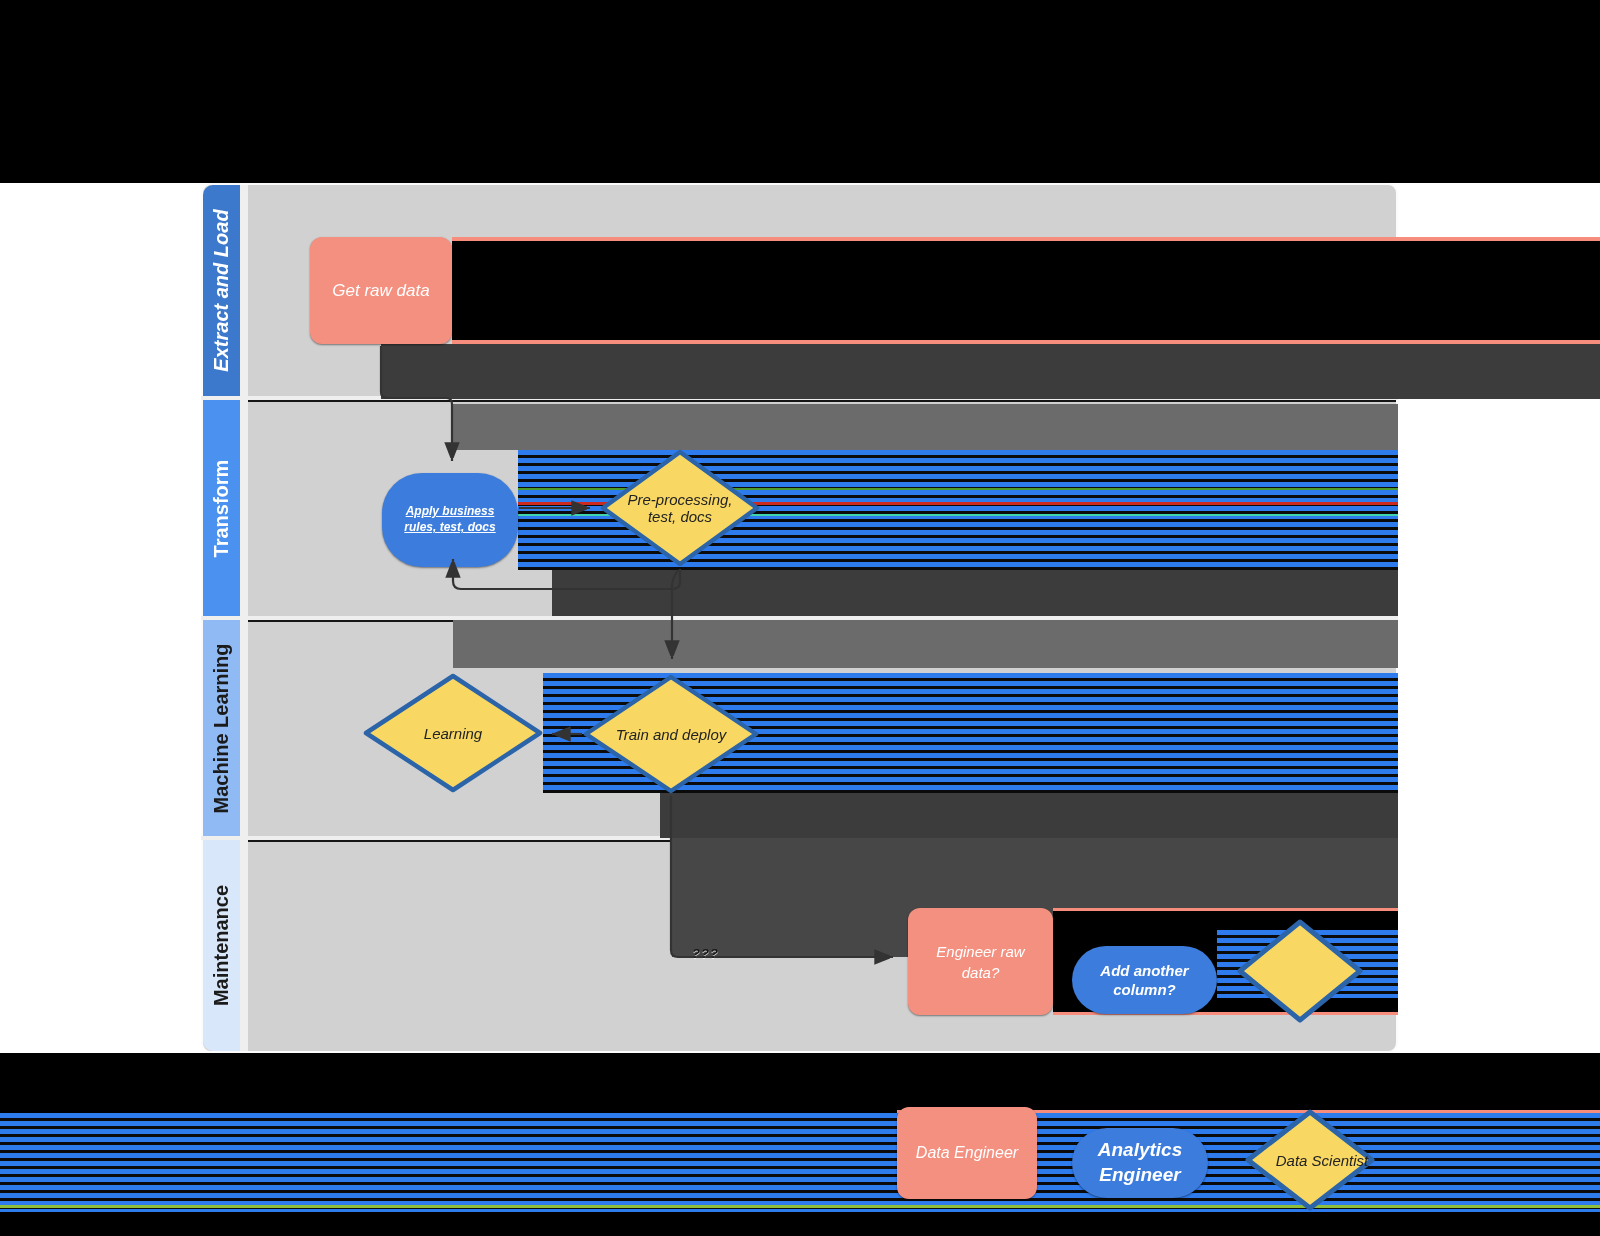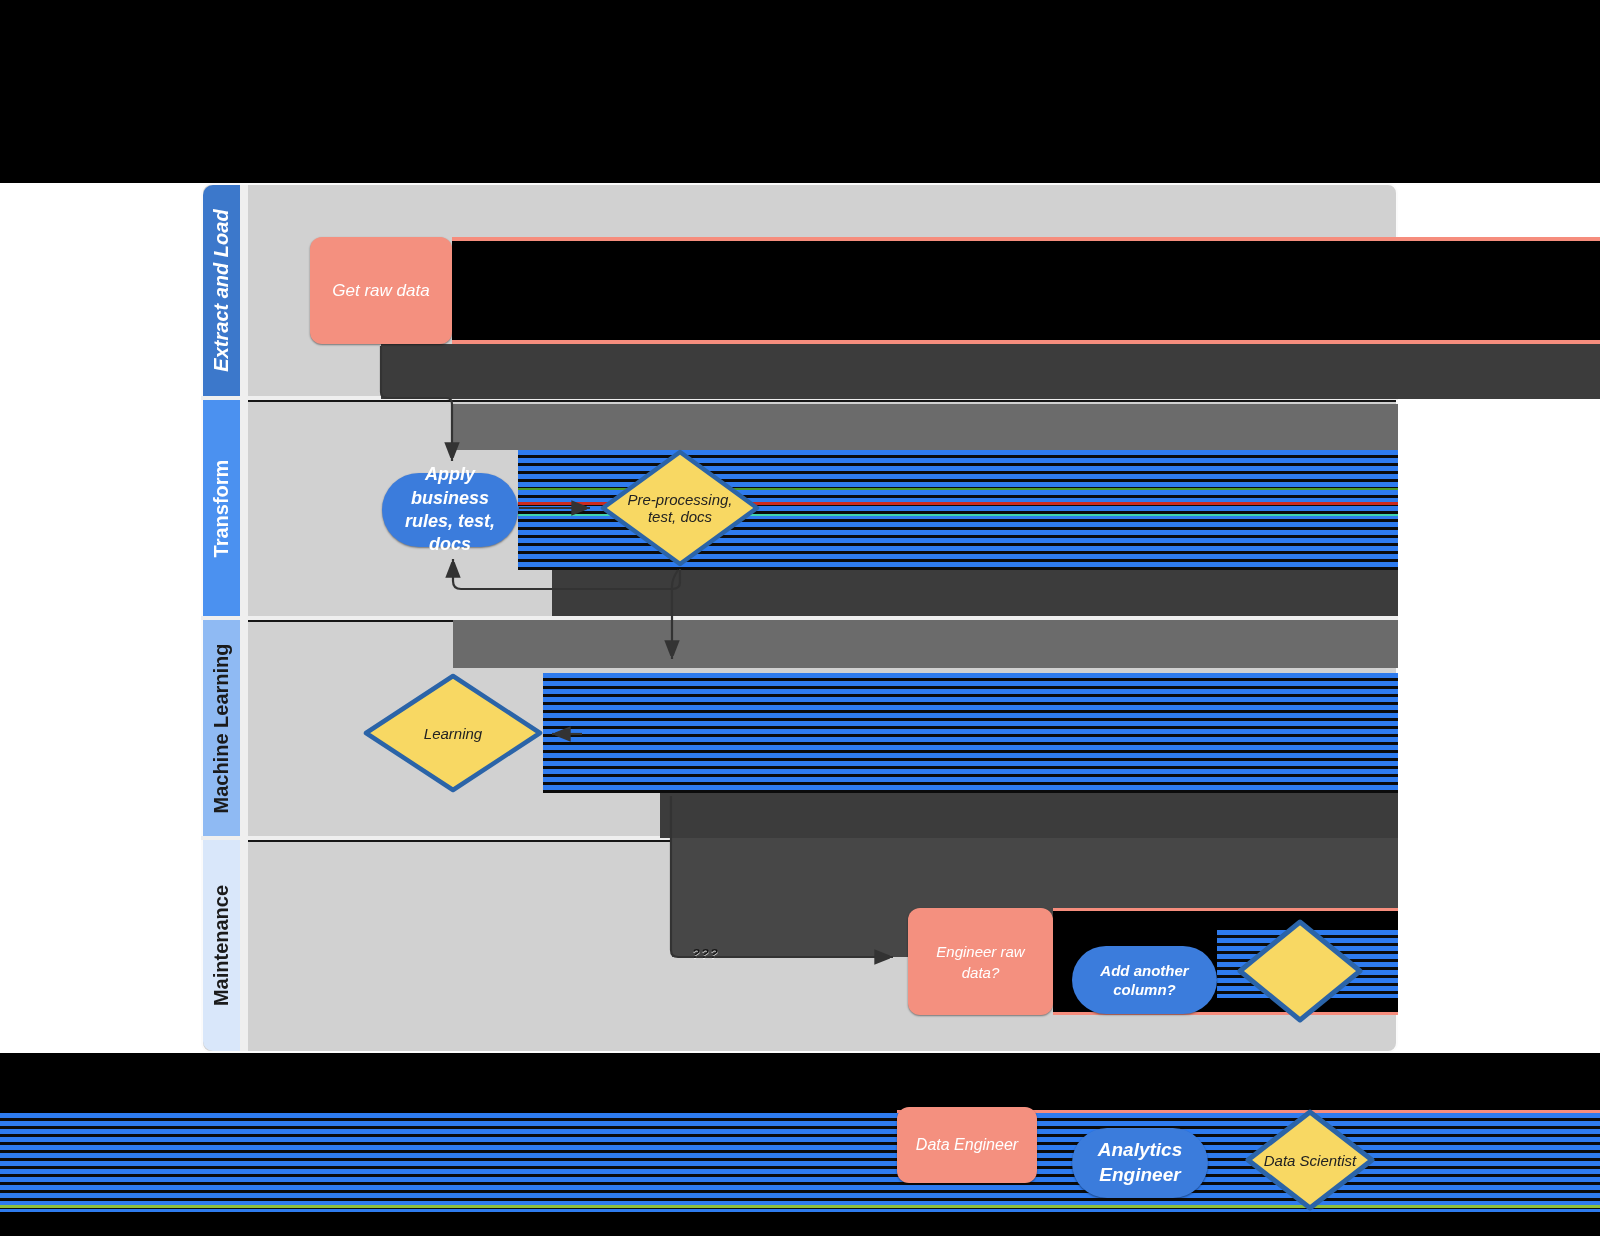--- a/index.html
+++ b/index.html
@@ -47,28 +47,28 @@
   .node{display:flex;align-items:center;justify-content:center;text-align:center;
         font-style:italic;box-sizing:border-box;}
   .proc{background:#F4907F;border-radius:12px;color:#fff;box-shadow:0 1px 2px rgba(0,0,0,.45);}
   .pill{background:#3B7CDC;border-radius:40px;color:#fff;font-weight:bold;
         box-shadow:0 1px 2px rgba(0,0,0,.45);}
   .diamond{display:block;}
   .diamond svg{position:absolute;left:0;top:0;}
   .diamond .dlabel{position:absolute;left:10%;top:0;width:80%;height:100%;display:flex;
         align-items:center;justify-content:center;text-align:center;font-style:italic;color:#222;}
   .n-get{left:310px;top:237px;width:142px;height:107px;font-size:17px;}
-  .n-apply{left:382px;top:473px;width:136px;height:74px;font-size:18px;line-height:1.3;padding:0 10px;}
+  .n-apply{left:382px;top:473px;width:136px;height:94px;font-size:12px;line-height:1.3;padding:0 10px;text-decoration:underline;}
   .n-pre{left:600px;top:449px;width:160px;height:118px;font-size:15px;}
   .n-eval{left:363px;top:673px;width:180px;height:120px;font-size:15px;}
   .n-train{left:583px;top:674px;width:176px;height:120px;font-size:15px;}
   .n-refresh{left:908px;top:908px;width:145px;height:107px;font-size:15px;line-height:1.4;padding:0 14px;}
   .n-add{left:1072px;top:930px;width:145px;height:68px;font-size:15px;line-height:1.3;padding:0 16px;margin-top:16px;}
   .n-retrain{left:1236px;top:918px;width:128px;height:106px;font-size:14px;}
-  .n-legbox{left:897px;top:1107px;width:140px;height:76px;font-size:16px;align-items:center;}
+  .n-legbox{left:897px;top:1107px;width:140px;height:92px;font-size:16px;align-items:center;}
   .n-legpill{left:1072px;top:1128px;width:136px;height:70px;font-size:19px;line-height:1.3;padding:0 18px;}
   .n-legdia{left:1244px;top:1108px;width:132px;height:104px;font-size:15px;}
   
   #edges{left:0;top:0;width:1600px;height:1236px;pointer-events:none;}
   .edge-label{left:692px;top:946px;font-size:13px;font-weight:bold;font-style:italic;
               color:#161616;letter-spacing:1px;text-shadow:0 1px 0 rgba(255,255,255,.75);}
 </style>
 </head>
 <body>
 
@@ -133,20 +133,26 @@
     <div class="dlabel">Pre-processing, test, docs</div>
   </div>
 
   <div class="abs diamond n-eval">
     <svg width="180" height="120" viewBox="0 0 180 120">
       <polygon points="90,3 177,60 90,117 3,60" fill="#F8D863" stroke="#2B64A8" stroke-width="4.5" stroke-linejoin="round"></polygon>
     </svg>
     <div class="dlabel">Learning</div>
   </div>
 
+  <div class="abs diamond n-train">
+    <svg width="176" height="120" viewBox="0 0 176 120">
+      <polygon points="88,3 173,60 88,117 3,60" fill="#F8D863" stroke="#2B64A8" stroke-width="4.5" stroke-linejoin="round"></polygon>
+    </svg>
+    <div class="dlabel">Train and deploy</div>
+  </div>
 
   <div class="abs node proc n-refresh">
     <span>Engineer raw data?</span>
   </div>
 
   <div class="abs node pill n-add">
     <span>Add another column?</span>
   </div>
 
   <div class="abs diamond n-retrain">
@@ -173,16 +179,16 @@
   <div class="abs node proc n-legbox">
     <span>Data Engineer</span>
   </div>
   <div class="abs node pill n-legpill">
     <span>Analytics Engineer</span>
   </div>
   <div class="abs diamond n-legdia">
     <svg width="132" height="104" viewBox="0 0 132 104">
       <polygon points="66,4 128,52 66,100 4,52" fill="#F8D863" stroke="#2B64A8" stroke-width="5" stroke-linejoin="round"></polygon>
     </svg>
-    <div class="dlabel" style="font-size:15px;">Data Scientist</div>
+    <div class="dlabel" style="font-size:15px;margin-left:12px;">Data Scientist</div>
   </div>
 
 </div>
 
 </body></html>

